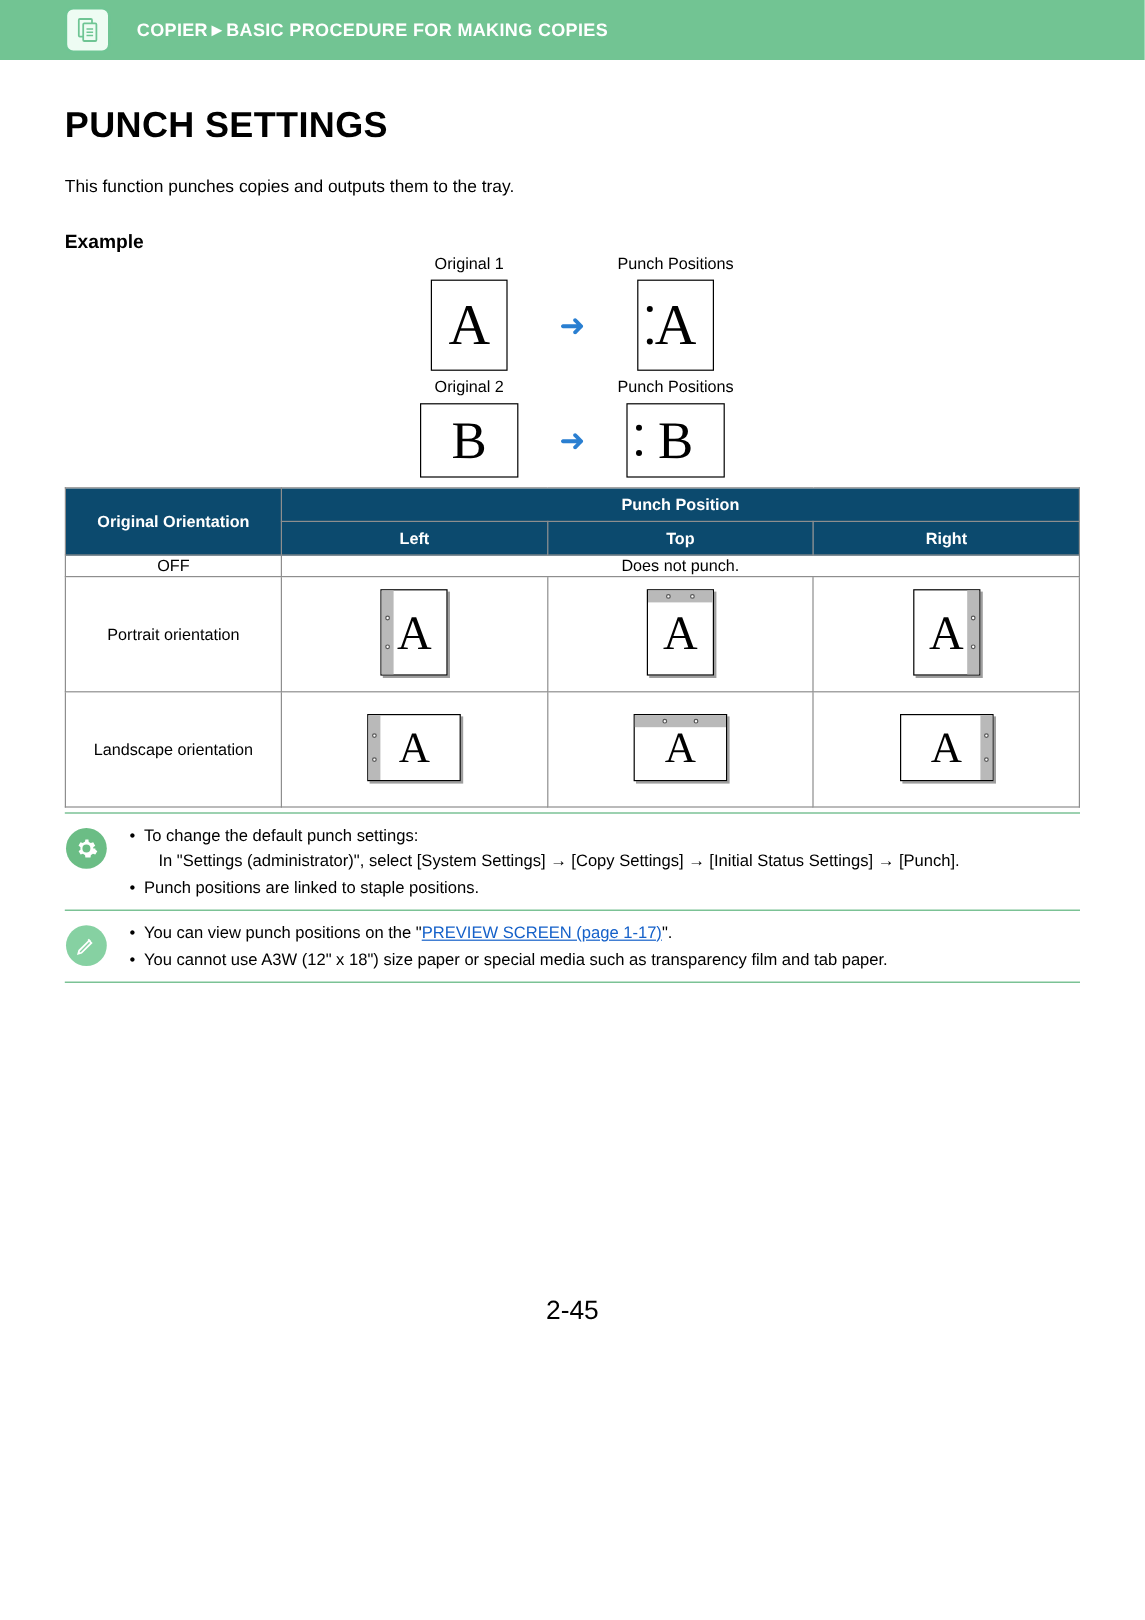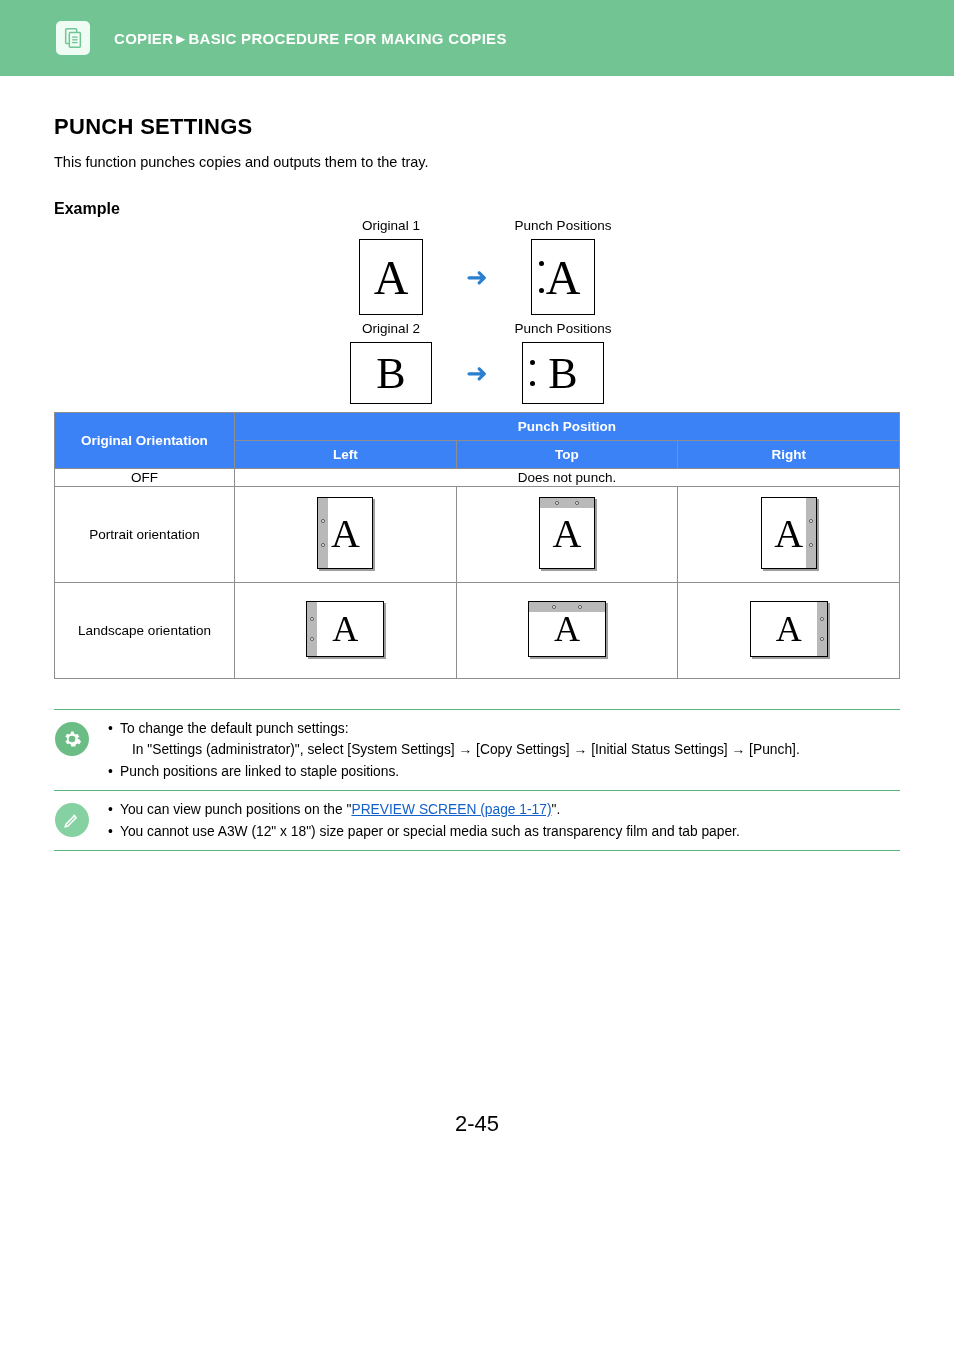--- a/index.html
+++ b/index.html
@@ -5,21 +5,21 @@
   * { box-sizing: border-box; }
   body {
     margin: 0;
     font-family: Arial, Helvetica, sans-serif;
     background: #fff;
     color: #000;
     width: 954px;
   }
   .header-band {
     background: #72c493;
-    height: 76px;
+    height: 50px;
     display: flex;
     align-items: center;
     padding-left: 54px;
     position: relative;
   }
   .header-icon-box {
     position: absolute;
     left: 54px;
     top: 50%;
     transform: translateY(-50%);
@@ -36,23 +36,23 @@
     margin-left: 60px;
     color: #fff;
     font-weight: bold;
     font-size: 15px;
     letter-spacing: .3px;
   }
   .content {
     padding: 30px 54px 0 54px;
   }
   h1.page-title {
-    font-size: 22px;
+    font-size: 30px;
     font-weight: bold;
-    margin: 8px 0 14px 0;
+    margin: 8px 0 26px 0;
     letter-spacing: .3px;
   }
   .intro { font-size: 14.5px; margin: 0 0 30px 0; }
   .example-label { font-weight: bold; font-size: 16px; }
 
   .example-block { display:flex; justify-content:center; }
   .example-grid { display:grid; grid-template-columns: 120px 40px 120px; row-gap:6px; column-gap:6px; align-items:center; justify-items:center; }
   .ex-label { font-size:13.5px; text-align:center; }
   .ex-page {
     width: 64px; height: 76px;
@@ -74,21 +74,21 @@
     margin-top: 8px;
   }
   table.punch-table th, table.punch-table td {
     border: 1px solid #8e8e8e;
     font-size: 13.5px;
     padding: 1px 8px;
     text-align: center;
     vertical-align: middle;
   }
   table.punch-table th {
-    background: #3b82f6;
+    background: #0c4a6e;
     color: #fff;
     font-weight: bold;
     text-align: center;
     padding: 6px 20px;
   }
   .row-label { width: 180px; }
   .cell-center { text-align:center; }
   .tall-row td { height: 96px; }
 
   .mini-page {
@@ -106,21 +106,21 @@
     font-family: "Times New Roman", serif;
     font-size: 40px;
   }
   .mini-page.landscape .letter { font-size:36px; }
   .strip { position:absolute; background:#b9b9b9; display:flex; align-items:center; justify-content:space-evenly; }
   .strip.left  { left:0; top:0; bottom:0; width:10px; flex-direction:column; }
   .strip.right { right:0; top:0; bottom:0; width:10px; flex-direction:column; }
   .strip.top   { left:0; right:0; top:0; height:10px; flex-direction:row; }
   .hole { width:4px; height:4px; border:1px solid #555; border-radius:50%; background:#fff; }
 
-  .notes-section { margin-top: 30px; }
+  .notes-section { margin-top: 4px; }
   .note-block {
     border-top: 1.5px solid #5bb37c;
     border-bottom: 1.5px solid #5bb37c;
     padding: 8px 4px 8px 0;
     display:flex;
     gap: 14px;
     font-size: 13.8px;
     line-height: 1.55;
   }
   .note-block + .note-block { border-top: none; }

